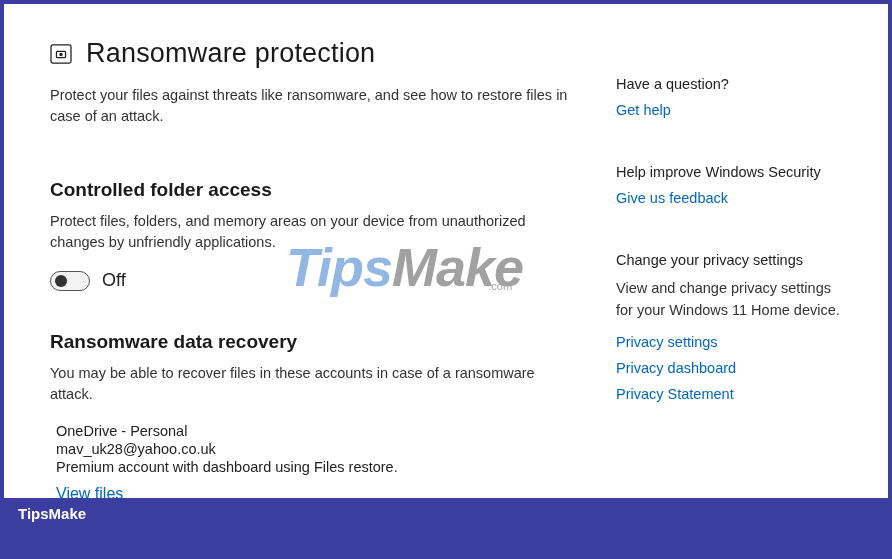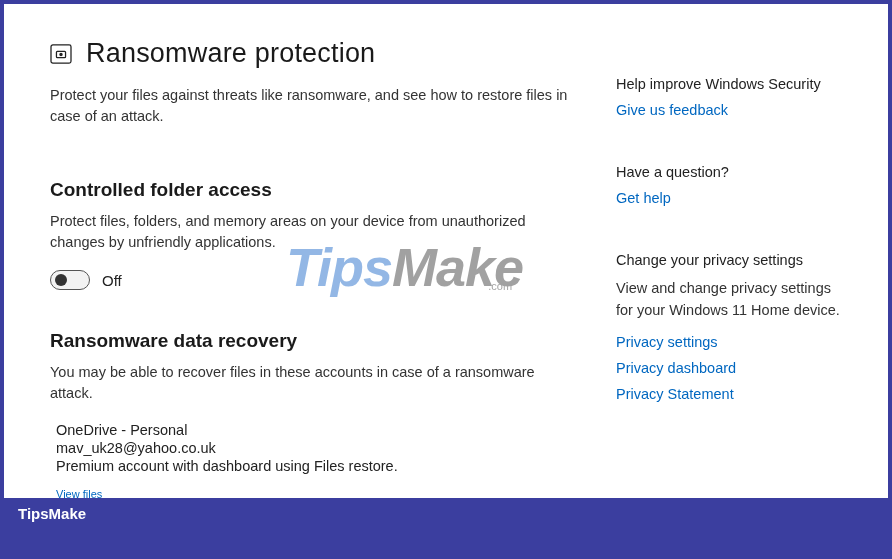--- a/index.html
+++ b/index.html
@@ -90,21 +90,21 @@
     .toggle-knob {
       width: 12px;
       height: 12px;
       background: #333;
       border-radius: 50%;
       position: absolute;
       top: 3px;
       left: 4px;
     }
     .toggle-label {
-      font-size: 15px;
+      font-size: 18px;
       color: #222;
     }
     .account-block {
       padding-left: 6px;
     }
     .account-name {
       font-size: 14.5px;
       color: #222;
       margin-bottom: 2px;
     }
@@ -112,21 +112,21 @@
       font-size: 14.5px;
       color: #222;
       margin-bottom: 2px;
     }
     .account-note {
       font-size: 14.5px;
       color: #222;
       margin-bottom: 10px;
     }
     .link {
-      font-size: 11px;
+      font-size: 16px;
       color: #0067c0;
       cursor: pointer;
       display: inline-block;
     }
     .side-section {
       margin-bottom: 46px;
     }
     .side-title {
       font-size: 14.5px;
       color: #222;
@@ -220,27 +220,27 @@
           <div class="account-note">Premium account with dashboard using Files restore.</div>
           <span class="link">View files</span>
         </div>
       </div>
 
     </div>
 
     <div class="side-col">
 
       <div class="side-section">
+        <div class="side-title">Have a question?</div>
+        <span class="side-link">Get help</span>
+      </div>
+
+      <div class="side-section">
         <div class="side-title">Help improve Windows Security</div>
         <span class="side-link">Give us feedback</span>
-      </div>
-
-      <div class="side-section">
-        <div class="side-title">Have a question?</div>
-        <span class="side-link">Get help</span>
       </div>
 
       <div class="side-section" style="margin-bottom:0">
         <div class="side-title">Change your privacy settings</div>
         <div class="side-desc">View and change privacy settings for your Windows 11 Home device.</div>
         <span class="side-link">Privacy settings</span>
         <span class="side-link">Privacy dashboard</span>
         <span class="side-link">Privacy Statement</span>
       </div>
 

